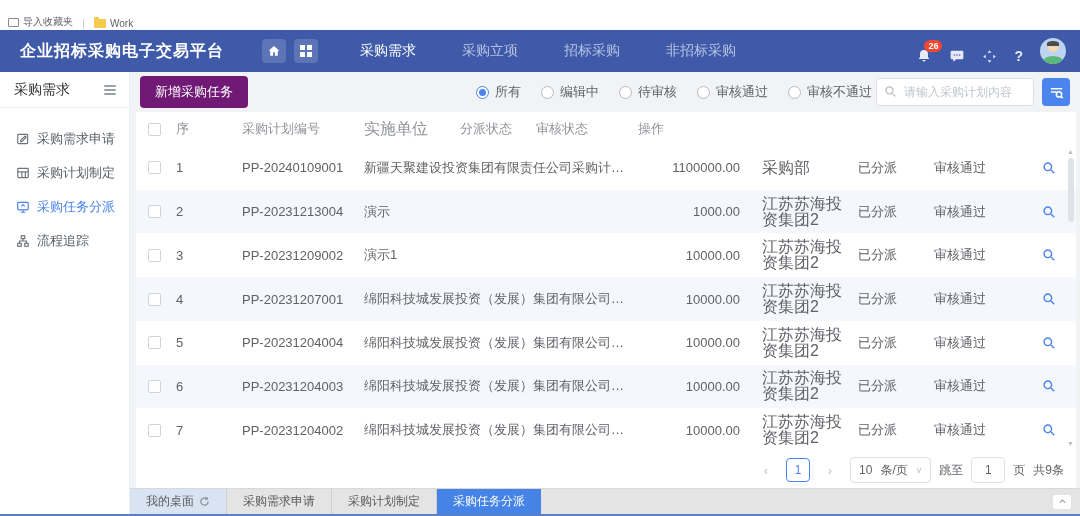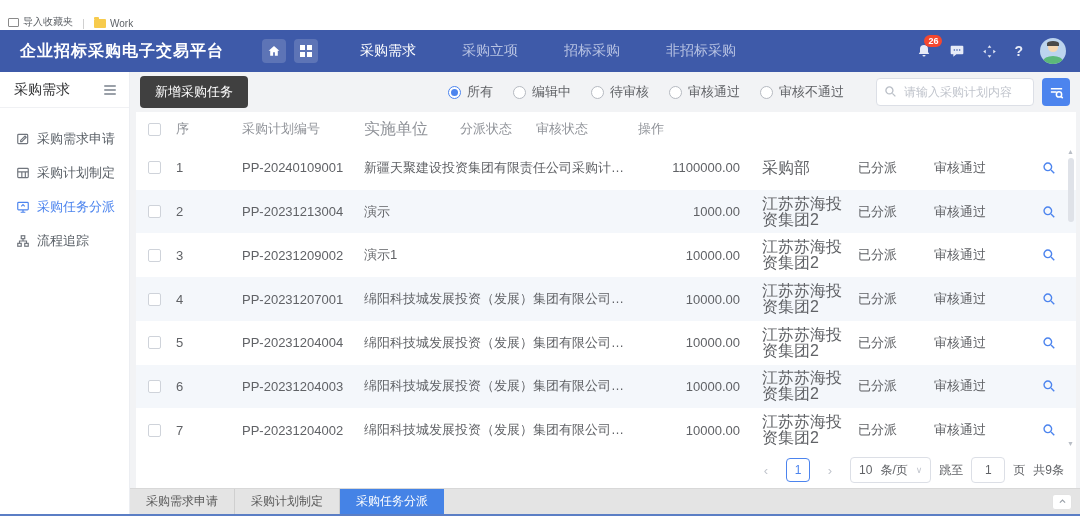--- a/index.html
+++ b/index.html
@@ -17,21 +17,21 @@
 
   
   .header { height:42px; background:#3e5aa9; display:flex; align-items:center; padding:0 14px 0 20px; flex:none; }
   .app-title { color:#fff; font-size:16px; font-weight:bold; letter-spacing:1px; white-space:nowrap; }
   .chip { width:24px; height:24px; border-radius:4px; background:rgba(255,255,255,.16); display:flex; align-items:center; justify-content:center; cursor:pointer; }
   .chip + .chip { margin-left:8px; }
   .chips { display:flex; margin-left:38px; }
   .nav { display:flex; gap:46px; margin-left:42px; font-size:14px; }
   .nav-item { color:#b8c3e3; cursor:pointer; white-space:nowrap; }
   .nav-item.active { color:#fff; }
-  .header-right { margin-left:auto; display:flex; align-items:center; gap:17px; }
+  .header-right { margin-left:auto; display:flex; align-items:flex-end; gap:17px; }
   .hicon { position:relative; display:flex; align-items:center; justify-content:center; cursor:pointer; }
   .badge { position:absolute; top:-8px; left:8px; background:#f5472f; color:#fff; font-size:9px; line-height:12px; padding:0 4px; border-radius:8px; font-weight:bold; }
   .help-q { color:#e7ebf7; font-size:14px; font-weight:bold; }
   .avatar { width:26px; height:26px; border-radius:50%; background:#bcd4ee; position:relative; overflow:hidden; }
   .avatar .head { position:absolute; top:5px; left:8px; width:10px; height:9px; border-radius:50%; background:#f6d7b2; }
   .avatar .hair { position:absolute; top:3px; left:7px; width:12px; height:5px; border-radius:50% 50% 0 0; background:#4a4a4a; }
   .avatar .body { position:absolute; bottom:-3px; left:3px; width:20px; height:11px; border-radius:50% 50% 0 0; background:#5cb87a; }
 
   
   .content { flex:1; display:flex; min-height:0; }
@@ -41,27 +41,27 @@
   .sb-burger i { width:12px; height:2px; background:#9aa0a8; border-radius:1px; }
   .sb-items { padding-top:14px; }
   .sb-item { display:flex; align-items:center; gap:7px; padding:8px 8px 8px 16px; font-size:13px; color:#595f66; cursor:pointer; white-space:nowrap; }
   .sb-item.active { color:#4c84ee; }
   .sb-item .icon { display:flex; width:14px; height:14px; }
 
   .main { flex:1; display:flex; flex-direction:column; min-width:0; background:#f2f3f5; }
 
   
   .toolbar { height:40px; display:flex; align-items:center; padding:0 10px; flex:none; }
-  .btn-primary { background:#404040; color:#fff; border:none; font-size:13px; padding:7px 15px; border-radius:4px; cursor:pointer; font-family:Liberation Serif, serif; }
+  .btn-primary { background:#701a75; color:#fff; border:none; font-size:13px; padding:7px 15px; border-radius:4px; cursor:pointer; font-family:Liberation Serif, serif; }
   .filters { margin-left:auto; display:flex; align-items:center; gap:20px; font-size:13px; color:#606266; }
   .radio-item { display:flex; align-items:center; gap:6px; cursor:pointer; white-space:nowrap; }
   .radio { width:13px; height:13px; border-radius:50%; border:1px solid #b6bac1; background:#fff; position:relative; flex:none; }
   .radio-item.selected .radio { border-color:#4c84ee; }
   .radio-item.selected .radio:after { content:""; position:absolute; inset:2px; border-radius:50%; background:#4c84ee; }
-  .search-wrap { position:relative; margin-left:32px; }
+  .search-wrap { position:relative; margin-left:4px; }
   .search-wrap svg { position:absolute; left:8px; top:7px; }
   .search-input { width:158px; height:28px; border:1px solid #dcdfe6; border-radius:4px; padding:0 8px 0 27px; font-size:12px; color:#606266; outline:none; font-family:inherit; }
   .search-input::placeholder { color:#c0c4cc; }
   .adv-btn { width:28px; height:28px; background:#4c84ee; border:none; border-radius:4px; margin-left:8px; display:flex; align-items:center; justify-content:center; cursor:pointer; flex:none; }
 
   
   .card { flex:1; background:#fff; margin:0 4px 0 6px; display:flex; flex-direction:column; min-height:0; position:relative; }
   .thead { height:34px; display:flex; align-items:center; font-size:13px; color:#909399; flex:none; }
   .tbody { flex:1; display:flex; flex-direction:column; min-height:0; overflow:hidden; }
   .trow { flex:1; display:flex; align-items:center; font-size:13px; color:#606266; min-height:0; cursor:default; }
@@ -437,20 +437,29 @@
             <span class="pg-caret">∨</span>
           </span>
           <span>跳至</span>
           <input class="pg-jump-input" value="1" style="">
           <span>页</span>
           <span>共9条</span>
         </div>
       </div>
 
       <div class="bottombar">
+          <span class="btab first">
+            <span>我的桌面</span>
+            <span style="display: flex;">
+              <svg width="11" height="11" viewBox="0 0 24 24" fill="none" stroke="#8a8f96" stroke-width="2.6">
+                <path d="M20 12a8 8 0 1 1-2.3-5.6"></path>
+                <path d="M18 2v5h-5" stroke-width="2.2"></path>
+              </svg>
+            </span>
+          </span>
           <span class="btab">
             <span>采购需求申请</span>
           </span>
           <span class="btab">
             <span>采购计划制定</span>
           </span>
           <span class="btab active">
             <span>采购任务分派</span>
           </span>
           <span class="collapse-btn">

